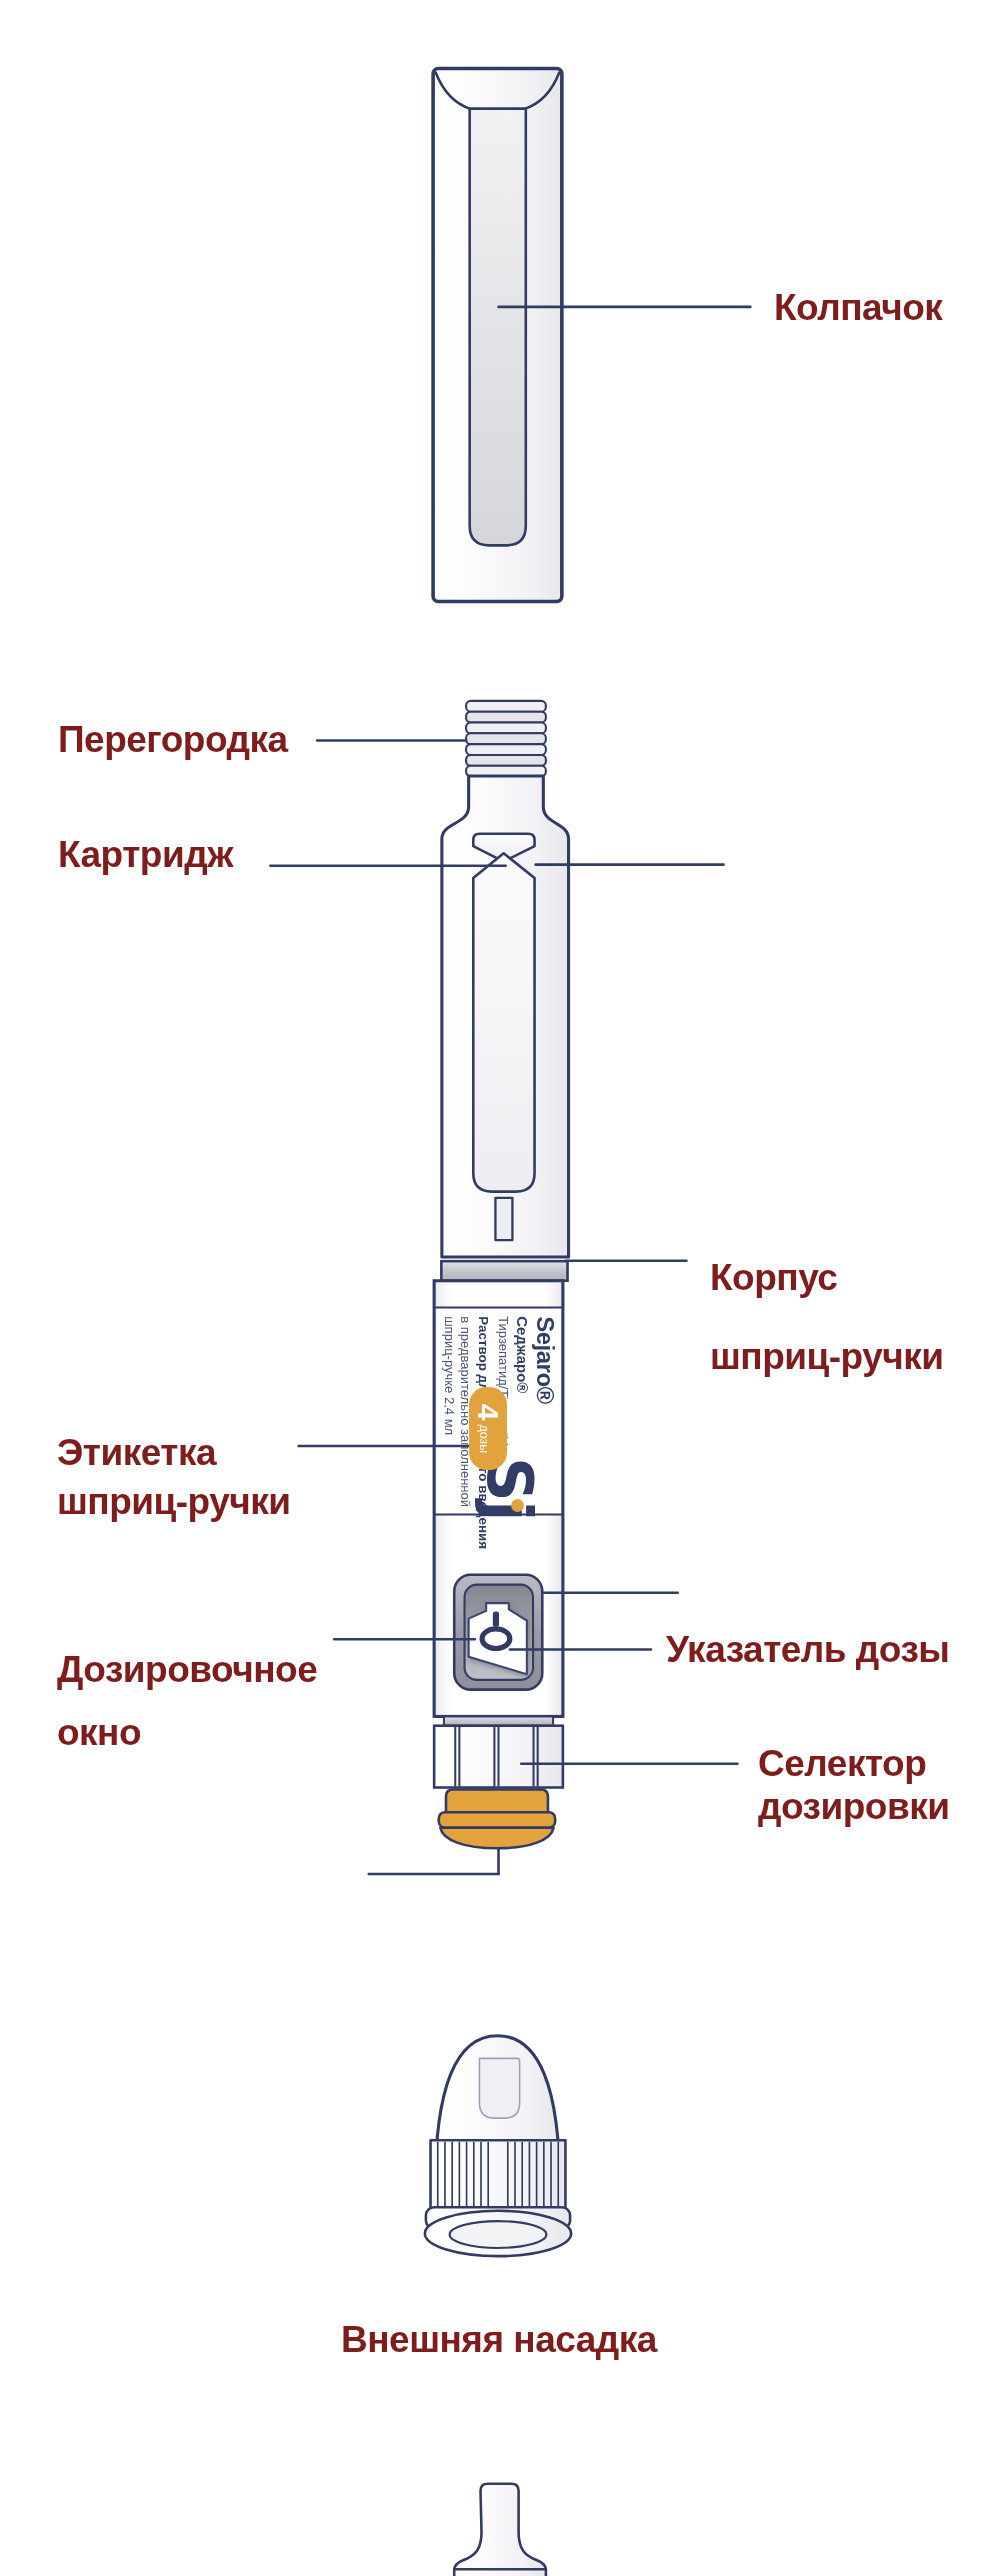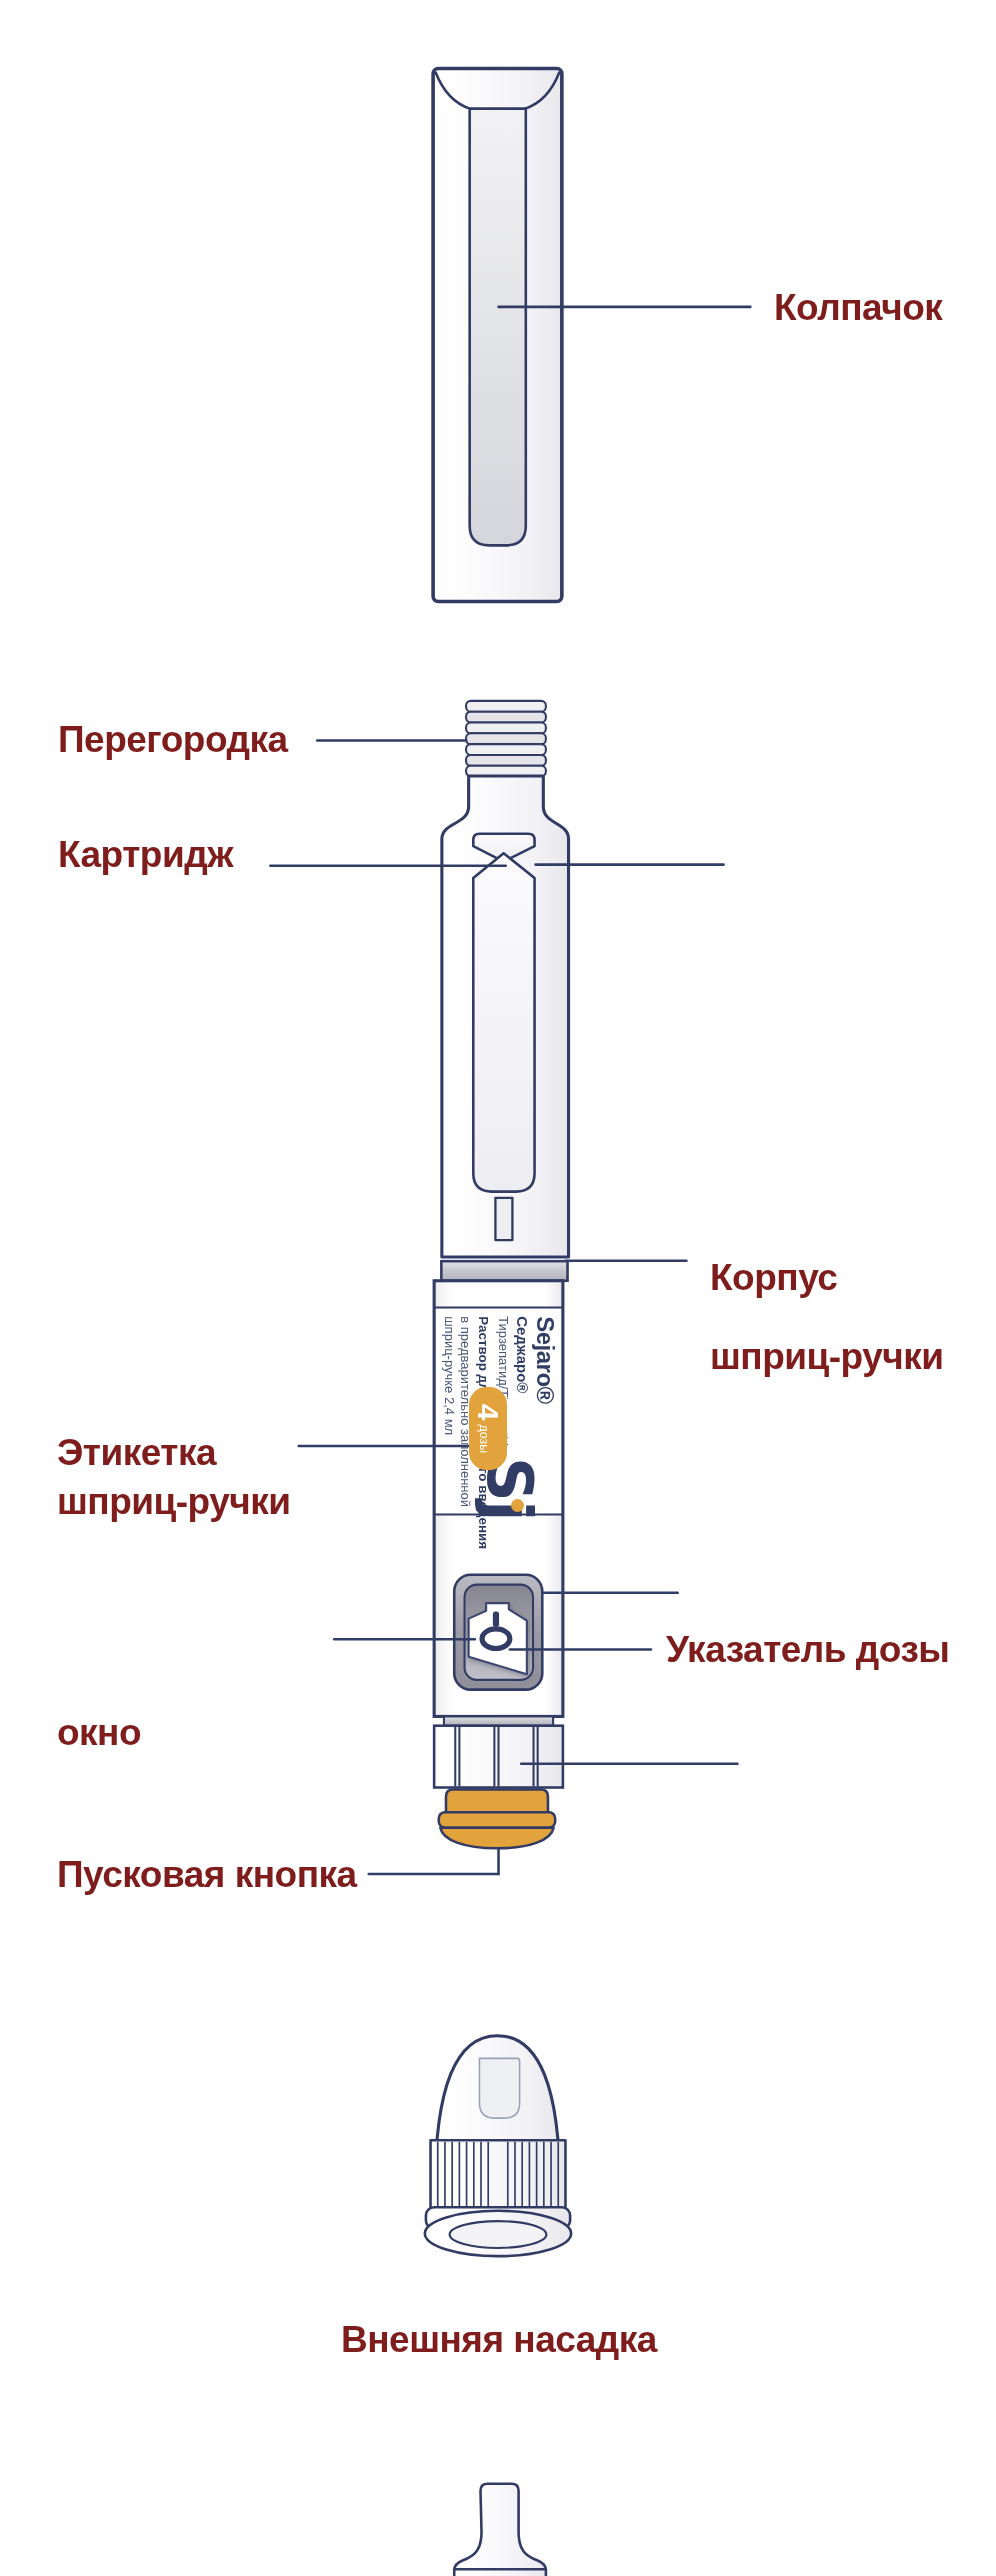--- a/index.html
+++ b/index.html
@@ -214,22 +214,22 @@
     <line x1="968" y1="3638" x2="968" y2="3588"></line>
   </g>
 </svg>
 
   <div class="callout" style="left:774px;top:284px;">Колпачок</div>
   <div class="callout" style="left:58px;top:716px;">Перегородка</div>
   <div class="callout" style="left:58px;top:831px;">Картридж</div>
   <div class="callout lh-xwide" style="left:710px;top:1238px;"><span>Корпус</span><br><span>шприц-ручки</span></div>
   <div class="callout lh-mid" style="left:57px;top:1428px;"><span>Этикетка</span><br><span>шприц-ручки</span></div>
   <div class="callout" style="left:666px;top:1626px;">Указатель дозы</div>
-  <div class="callout lh-wide" style="left:57px;top:1639px;"><br><span>окно</span></div>
-  <div class="callout" style="left:57px;top:1851px;">Пусковая кнопка</div>
+  <div class="callout lh-wide" style="left:57px;top:1639px;"><span>Дозировочное</span><br><span>окно</span></div>
+  <div class="callout lh-tight" style="left:758px;top:1742px;"><span>Селектор</span><br><span>дозировки</span></div>
 
   <div class="callout center" style="left:499px;top:2292px;">Внешняя насадка</div>
 
   <div class="pen-label-rot">
     <div class="pl pl-brand">Sejaro®</div>
     <div class="pl pl-brand2">Седжаро®</div>
     <div class="pl pl-substance">Тирзепатид/Tirzepatide</div>
     <div class="pl pl-sol1">Раствор для подкожного введения</div>
     <div class="pl pl-sol2">в предварительно заполненной шприц-ручке 2,4 мл</div>
     <div class="pl pl-logo">Sj</div>

